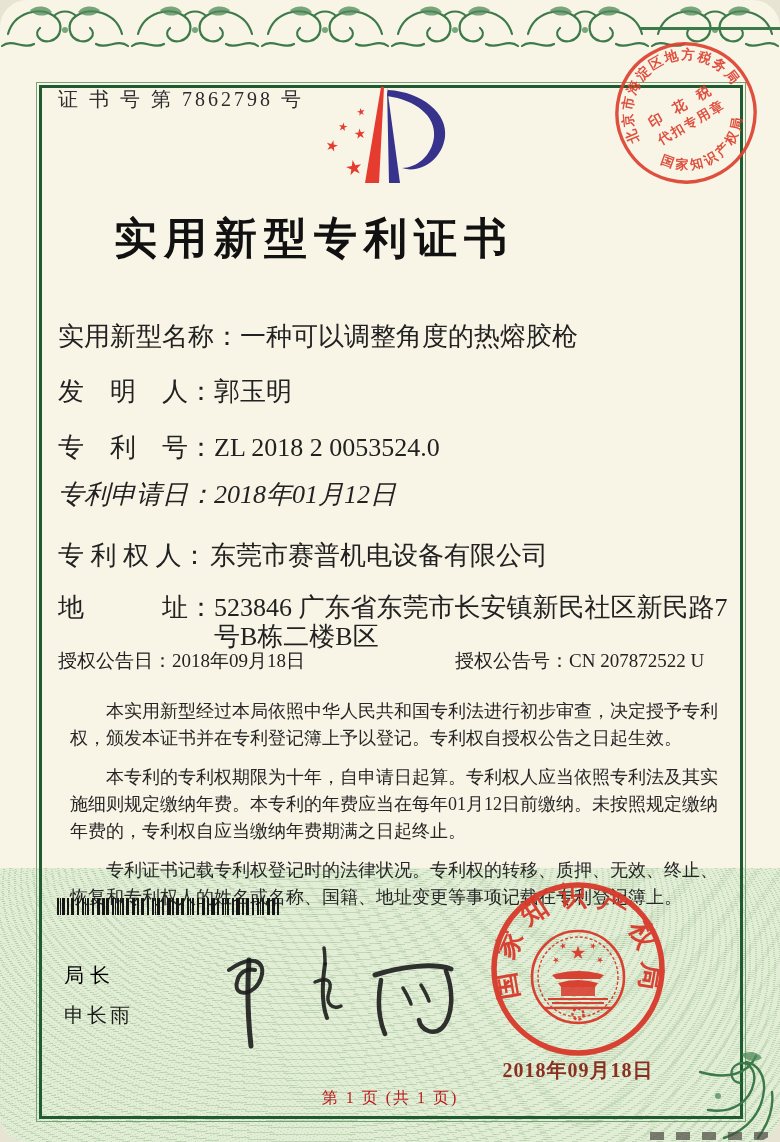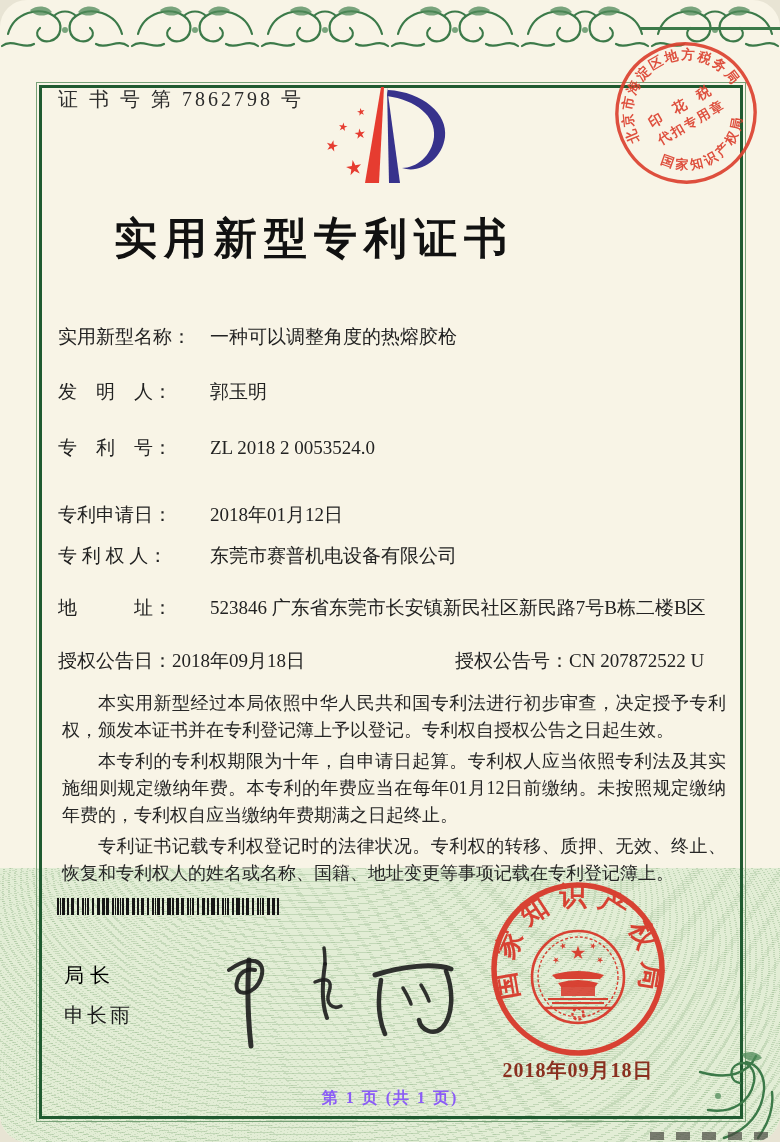--- a/index.html
+++ b/index.html
@@ -17,46 +17,46 @@
 
   
   .frame{position:absolute;left:36px;top:82px;width:710px;height:1040px;border:1px solid #77a177;box-sizing:border-box;}
   .frame-inner{position:absolute;left:2px;top:2px;right:2px;bottom:2px;border:3px solid #1f5a30;}
 
   .cert-no{position:absolute;left:58px;top:86px;font-size:20px;letter-spacing:3px;color:#2c2c2c;}
   .tax-stamp{position:absolute;left:611px;top:38px;}
   .logo{position:absolute;left:318px;top:80px;}
   .title{position:absolute;left:0;top:210px;width:628px;text-align:center;font-size:43px;font-weight:bold;letter-spacing:7px;color:#111;}
 
-  .field-row{position:absolute;left:58px;width:672px;display:flex;font-size:19px;color:#222;line-height:29px;}
+  .field-row{position:absolute;left:58px;width:672px;display:flex;font-size:26px;color:#222;line-height:29px;}
   .field-label{flex:0 0 152px;white-space:pre;}
   .field-value{flex:1;}
-  .row-0{top:322px;} .row-1{top:377px;} .row-2{top:433px;} .row-3{top:500px;} .row-4{top:541px;} .row-5{top:593px;}
+  .row-0{top:322px;} .row-1{top:377px;} .row-2{top:433px;} .row-3{top:480px;font-style:italic;} .row-4{top:541px;} .row-5{top:593px;}
 
   .grant-left{position:absolute;left:58px;top:648px;font-size:19px;color:#222;}
   .grant-right{position:absolute;left:455px;top:648px;font-size:19px;color:#222;}
   .grant-left .field-label,.grant-right .field-label{display:inline;}
 
   .paras{position:absolute;left:58px;top:686px;width:672px;font-size:18px;line-height:27px;color:#262626;text-align:justify;}
-  .paras p{margin:4px;text-indent:2em;}
+  .paras p{margin:12px;text-indent:2em;}
 
   .barcode{position:absolute;left:57px;top:898px;width:223px;height:17px;
     background-image:
       repeating-linear-gradient(90deg,#161616 0 2px,transparent 2px 5px),
       repeating-linear-gradient(90deg,#161616 0 1px,transparent 1px 7px),
       repeating-linear-gradient(90deg,transparent 0 3px,#161616 3px 4px,transparent 4px 11px);}
 
   .director-title{position:absolute;left:64px;top:962px;font-size:20px;letter-spacing:6px;color:#000000;}
   .director-name{position:absolute;left:64px;top:1002px;font-size:20px;letter-spacing:3px;color:#1d1d1d;}
   .signature{position:absolute;left:193px;top:930px;}
 
   .seal{position:absolute;left:487px;top:878px;}
   .seal-date{position:absolute;left:483px;top:1057px;width:190px;text-align:center;font-size:20px;letter-spacing:1px;font-weight:bold;color:#8a3020;}
 
-  .footer{position:absolute;left:0;top:1088px;width:780px;text-align:center;font-size:16px;letter-spacing:2px;color:#8b5cf6;font-weight:bold;}
+  .footer{position:absolute;left:0;top:1088px;width:780px;text-align:center;font-size:16px;letter-spacing:2px;color:#b91c1c;}
 
   .edge-marks{position:absolute;left:650px;top:1132px;width:120px;height:8px;
     background-image:repeating-linear-gradient(90deg,#4a4a42 0 14px,transparent 14px 26px);opacity:.7;}
 </style>
 </head>
 <body>
 
 <div class="page">
 
   <div class="band"></div>

